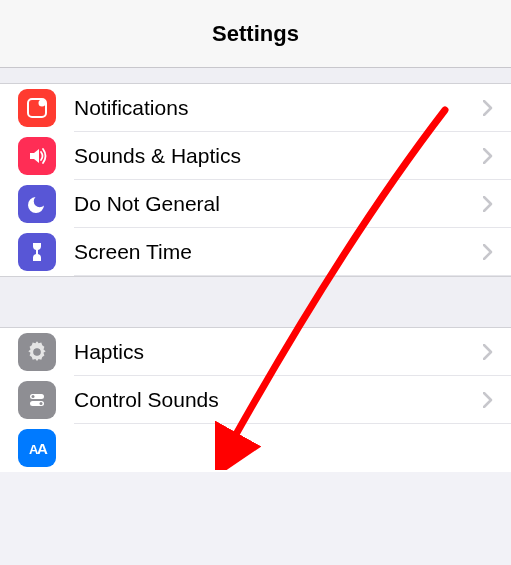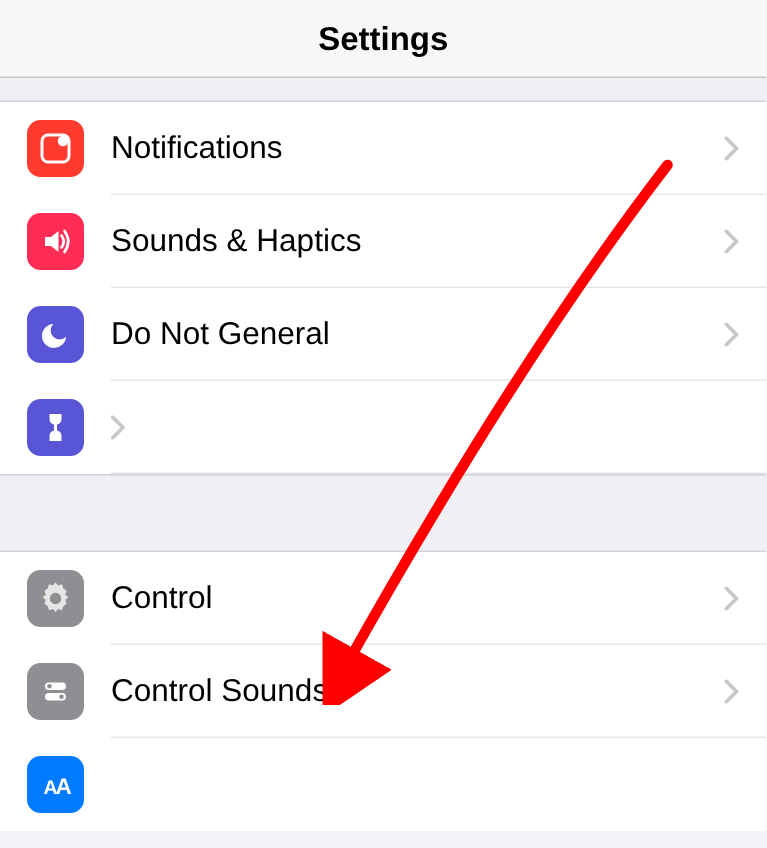--- a/index.html
+++ b/index.html
@@ -10,21 +10,21 @@
     body {
       font-family: -apple-system, BlinkMacSystemFont, "Helvetica Neue", Helvetica, Arial, sans-serif;
       background: #f2f2f7;
       width: 511px;
       height: 565px;
       overflow: hidden;
       position: relative;
     }
     .header {
       background: #f7f7f7;
-      height: 52px;
+      height: 68px;
       display: flex;
       align-items: center;
       justify-content: center;
       border-bottom: 1px solid #c8c7cc;
     }
     .header-title {
       font-size: 22px;
       font-weight: 700;
       color: #000;
     }
@@ -36,21 +36,21 @@
     .section-gap.large {
       height: 52px;
       border-top: 1px solid #d1d1d6;
     }
     .list {
       background: #fff;
     }
     .row {
       display: flex;
       align-items: center;
-      height: 62px;
+      height: 48px;
       padding-left: 18px;
       cursor: pointer;
       position: relative;
     }
     .row-icon {
       width: 38px;
       height: 38px;
       border-radius: 9px;
       display: flex;
       align-items: center;
@@ -160,20 +160,21 @@
     </div>
   </div>
 
   <div class="row">
     <div class="row-icon icon-screentime">
       <svg width="24" height="24" viewBox="0 0 24 24" fill="#fff">
         <path d="M8 3 h8 v3 a4 4 0 0 1 -3 4 v4 a4 4 0 0 1 3 4 v3 h-8 v-3 a4 4 0 0 1 3 -4 v-4 a4 4 0 0 1 -3 -4 Z"></path>
       </svg>
     </div>
     <div class="row-content">
+      <span class="row-label">Screen Time</span>
       <span class="chevron">
         <svg width="10" height="16" viewBox="0 0 10 16">
             <path d="M1 1 L8 8 L1 15" stroke="#c7c7cc" stroke-width="2.5" fill="none" stroke-linecap="round" stroke-linejoin="round"></path>
           </svg>
       </span>
     </div>
   </div>
 
 </div>
 
@@ -182,21 +183,21 @@
 <div class="list">
 
   <div class="row">
     <div class="row-icon icon-general">
       <svg width="26" height="26" viewBox="0 0 24 24" fill="#d1d1d1">
         <path d="M12 8.5 a3.5 3.5 0 1 0 0 7 a3.5 3.5 0 0 0 0-7 Z M12 2 l1.5 2 l2.5-0.8 l0.8 2.5 l2 1.5 l-0.8 2.5 l2 1.5 l-2 1.5 l0.8 2.5 l-2 1.5 l-0.8 2.5 l-2.5-0.8 l-1.5 2 l-1.5-2 l-2.5 0.8 l-0.8-2.5 l-2-1.5 l0.8-2.5 l-2-1.5 l2-1.5 l-0.8-2.5 l2-1.5 l0.8-2.5 l2.5 0.8 Z" fill="#e5e5e5"></path>
         <circle cx="12" cy="12" r="3" fill="#8e8e93"></circle>
       </svg>
     </div>
     <div class="row-content">
-      <span class="row-label">Control</span>
+      <span class="row-label">Haptics</span>
       <span class="chevron">
         <svg width="10" height="16" viewBox="0 0 10 16">
             <path d="M1 1 L8 8 L1 15" stroke="#c7c7cc" stroke-width="2.5" fill="none" stroke-linecap="round" stroke-linejoin="round"></path>
           </svg>
       </span>
     </div>
   </div>
 
   <div class="row">
     <div class="row-icon icon-controlcenter">

